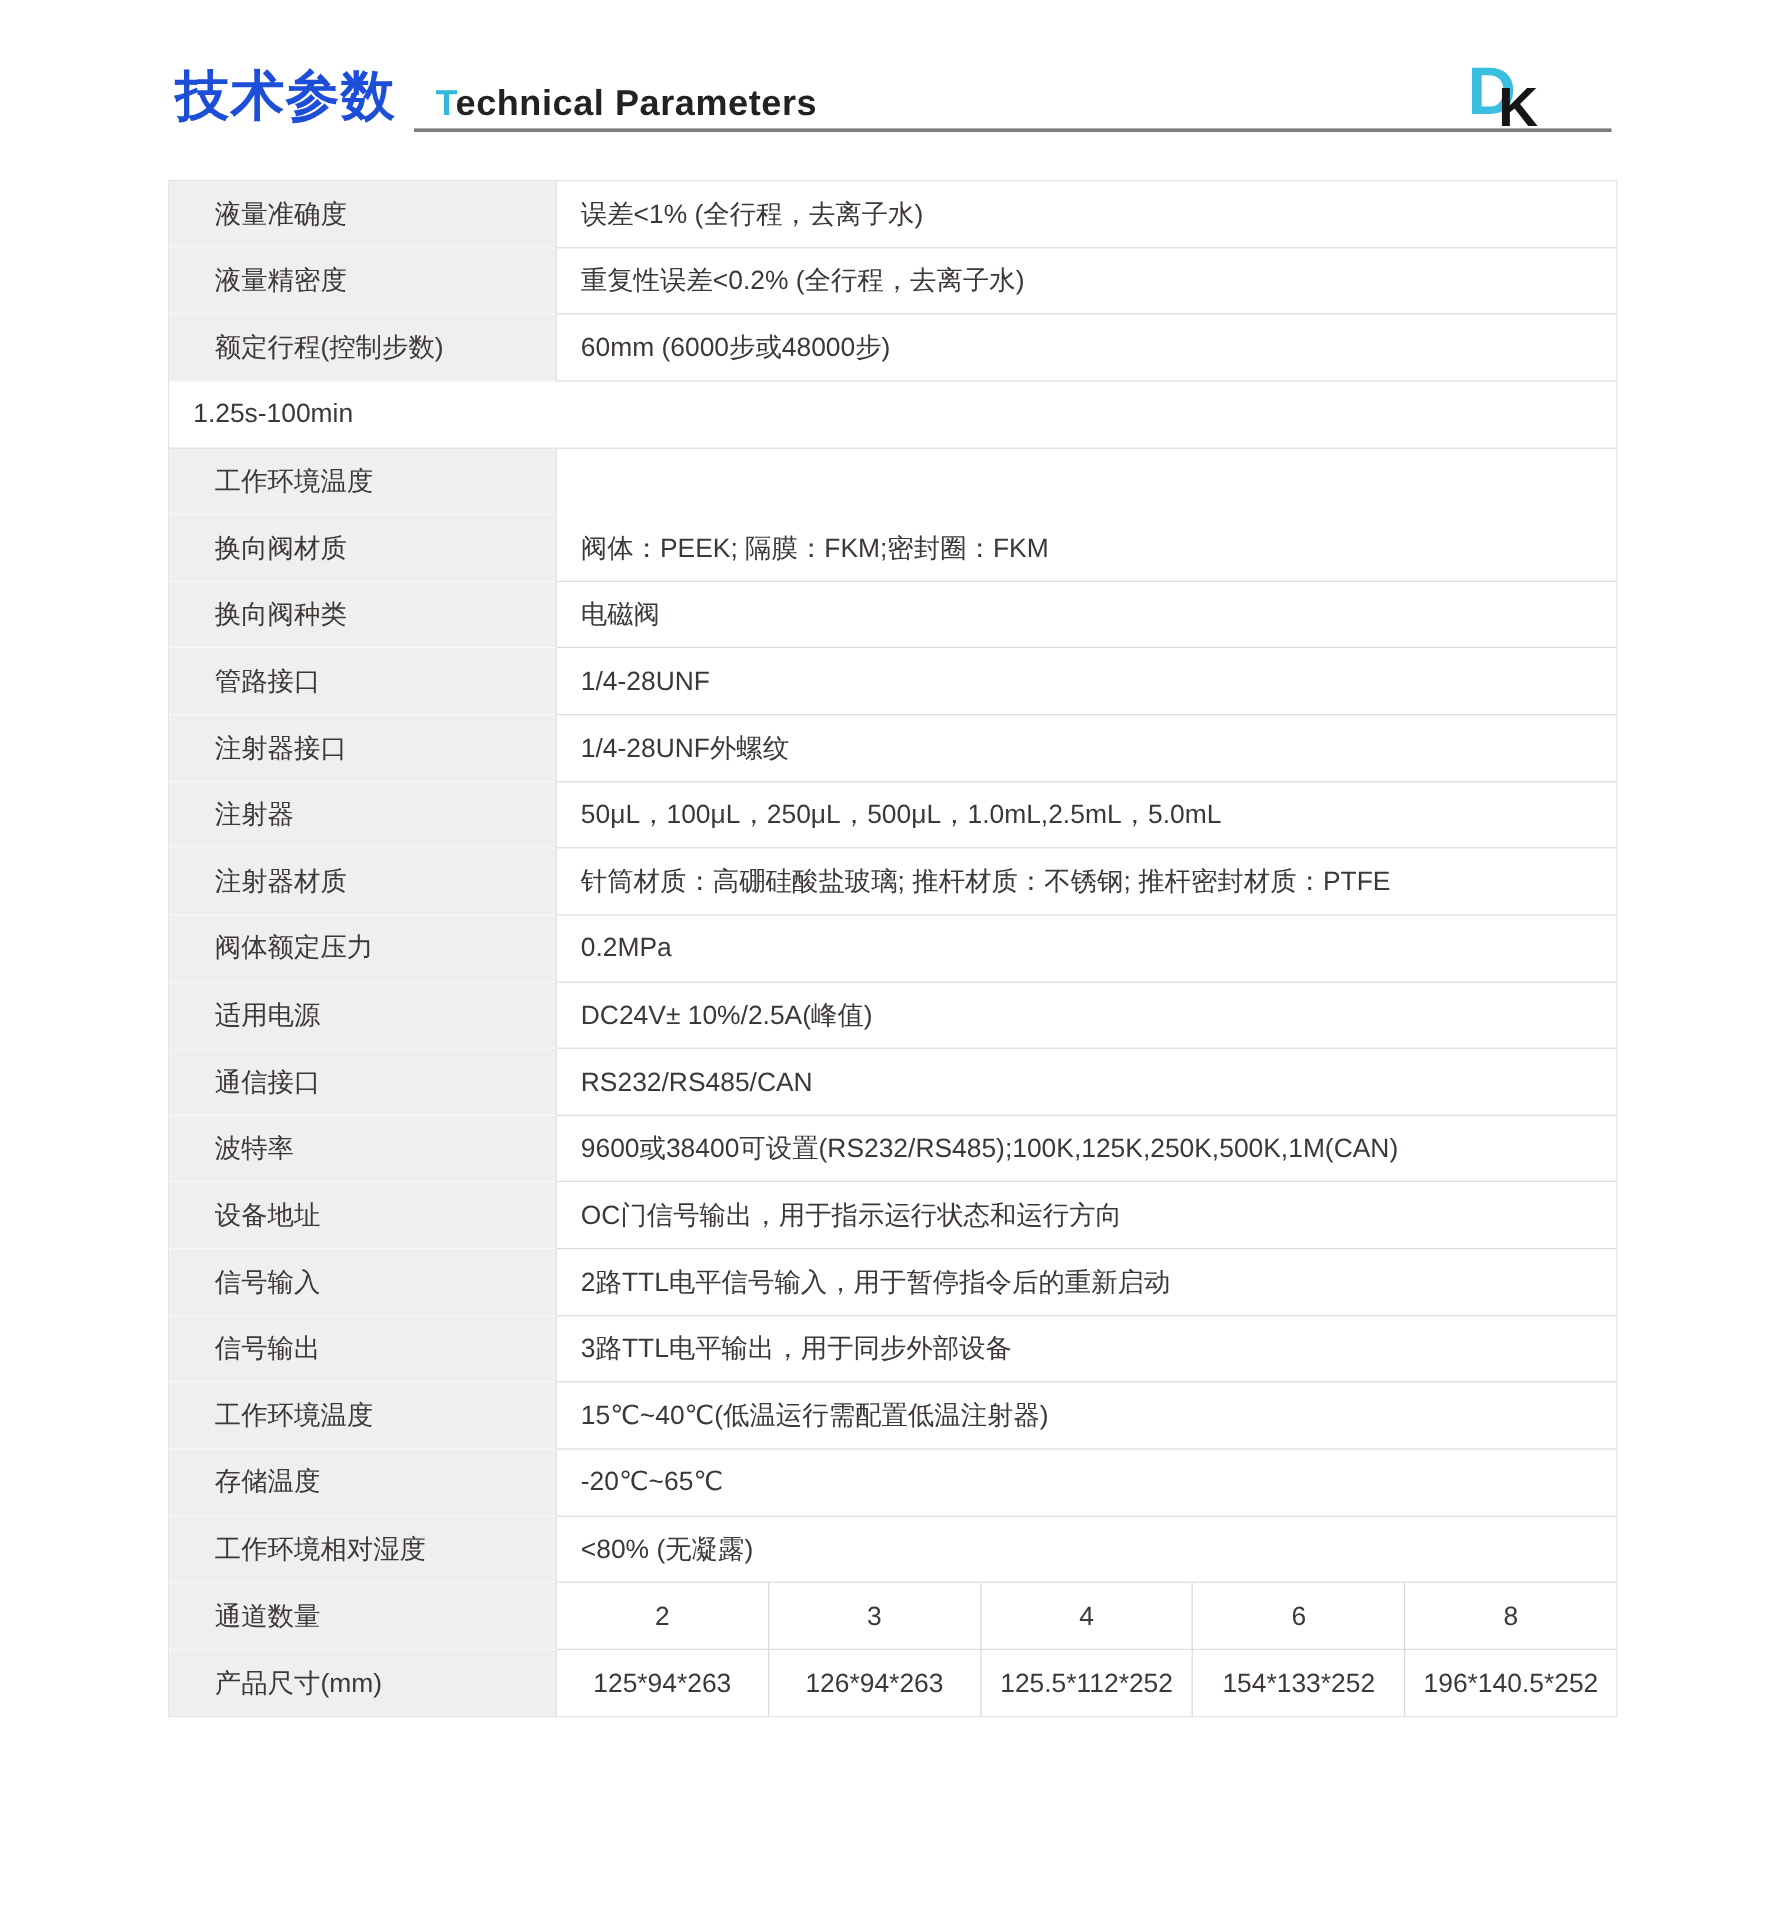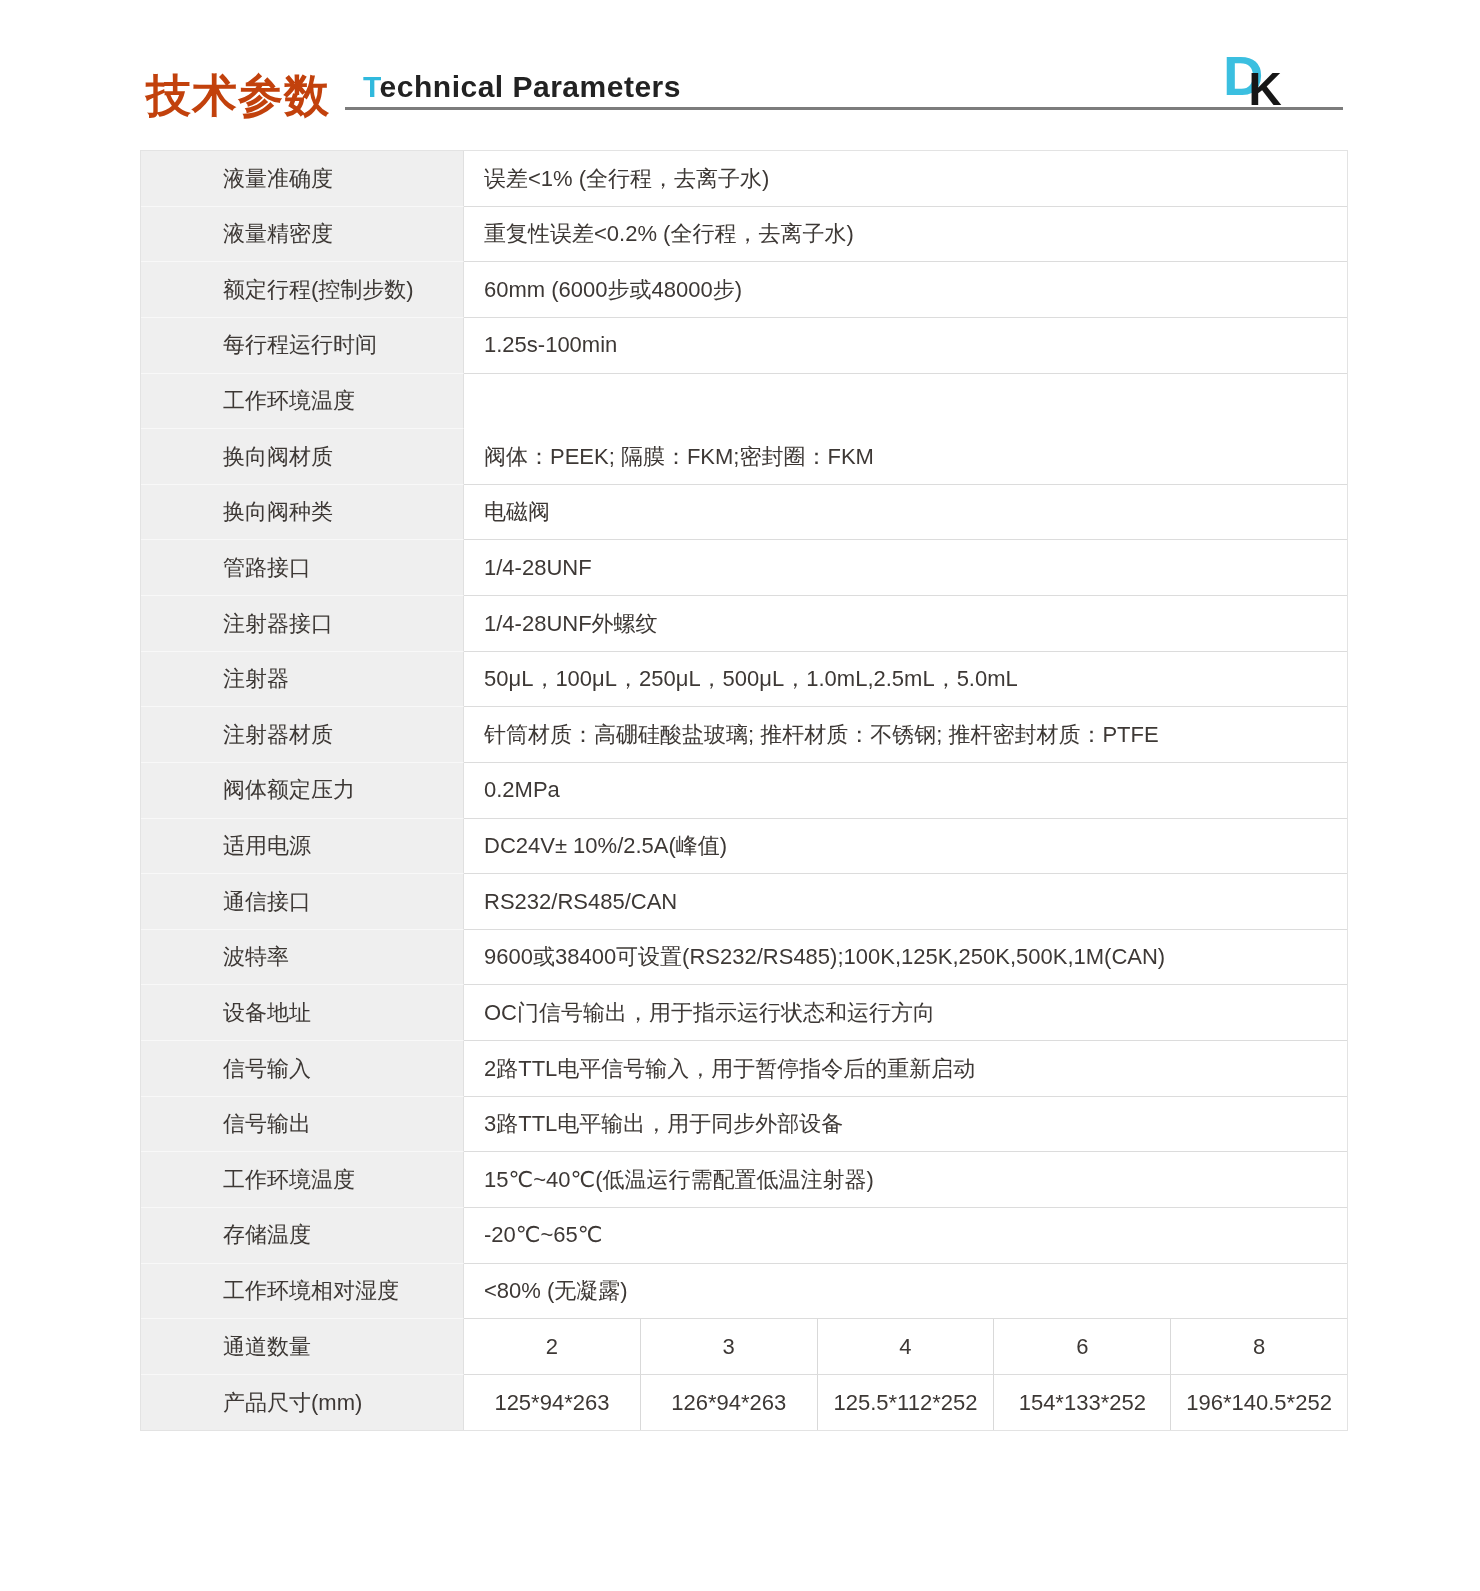--- a/index.html
+++ b/index.html
@@ -3,22 +3,22 @@
 <meta charset="utf-8">
 <style>
   html,body{margin:0;padding:0;}
   body{
     width:1480px;height:1591px;position:relative;background:#ffffff;
     font-family:"Liberation Sans","DejaVu Sans",sans-serif;
     color:#3d3835;overflow:hidden;
   }
   
   .hdr-title-cn{
-    position:absolute;left:146px;top:72px;margin:0;
-    font-size:45px;font-weight:900;color:#c2410c;line-height:1.05;
+    position:absolute;left:146px;top:56px;margin:0;
+    font-size:45px;font-weight:900;color:#1d4ed8;line-height:1.05;
     letter-spacing:1px;white-space:nowrap;
   }
   .hdr-title-en{
     position:absolute;left:363px;top:70px;
     font-size:30px;font-weight:700;color:#222222;line-height:1.1;
     letter-spacing:0.5px;white-space:nowrap;
   }
   .hdr-title-en .accent{color:#30b9dd;}
   .hdr-underline{
     position:absolute;left:345px;top:107px;width:998px;height:3px;
@@ -40,21 +40,21 @@
   .spec-table{
     position:absolute;left:140px;top:150px;width:1208px;
     box-sizing:border-box;border:1px solid #e3e3e3;background:#ffffff;
   }
   .row{display:flex;height:55.64px;box-sizing:border-box;}
   .cell{
     box-sizing:border-box;display:flex;align-items:center;
     font-size:22px;color:#3d3835;line-height:1.25;white-space:nowrap;
   }
   .cell.label{
-    flex:0 0 323px;background:#efefef;padding-left:82px;
+    flex:0 0 323px;background:#efefef;padding-left:38px;
     border-right:1px solid #e0e0e0;border-bottom:1px solid #f8f8f8;
   }
   .cell.value{flex:1;padding-left:20px;border-bottom:1px solid #dcdcdc;text-align:center;}
   .cell.vcol{
     flex:1;justify-content:center;padding:0 4px;
     border-bottom:1px solid #dcdcdc;border-left:1px solid #d9d9d9;
   }
   .cell.vcol.first{border-left:none;}
   .row:last-child .cell{border-bottom:none;}
 </style>
@@ -78,21 +78,20 @@
       </div>
       <div class="row">
       <div class="cell label">液量精密度</div>
     <div class="cell value">重复性误差&lt;0.2% (全行程，去离子水)</div>
       </div>
       <div class="row">
       <div class="cell label">额定行程(控制步数)</div>
     <div class="cell value">60mm (6000步或48000步)</div>
       </div>
       <div class="row">
-      <div class="cell label">每行程运行时间</div>
     <div class="cell value">1.25s-100min</div>
       </div>
       <div class="row">
       <div class="cell label">工作环境温度</div>
       </div>
       <div class="row">
       <div class="cell label">换向阀材质</div>
     <div class="cell value">阀体：PEEK; 隔膜：FKM;密封圈：FKM</div>
       </div>
       <div class="row">

